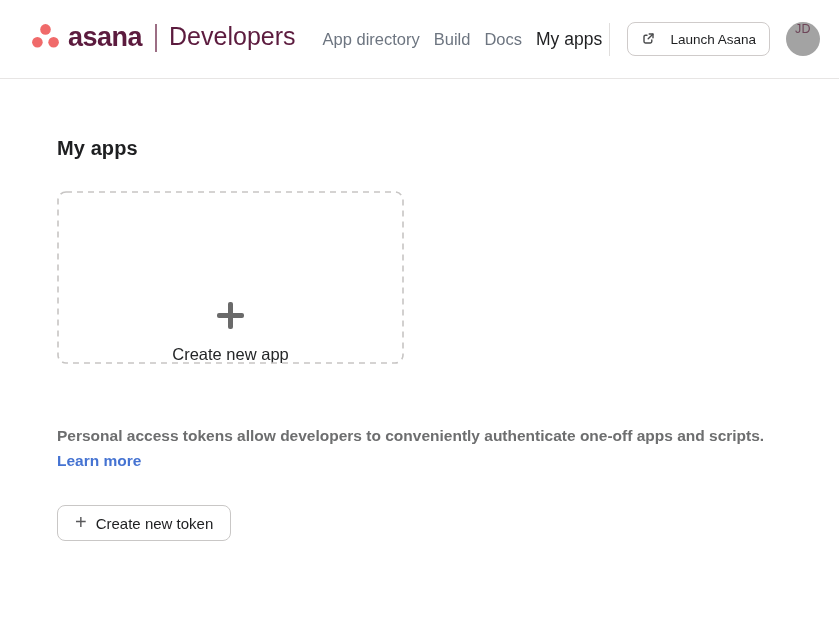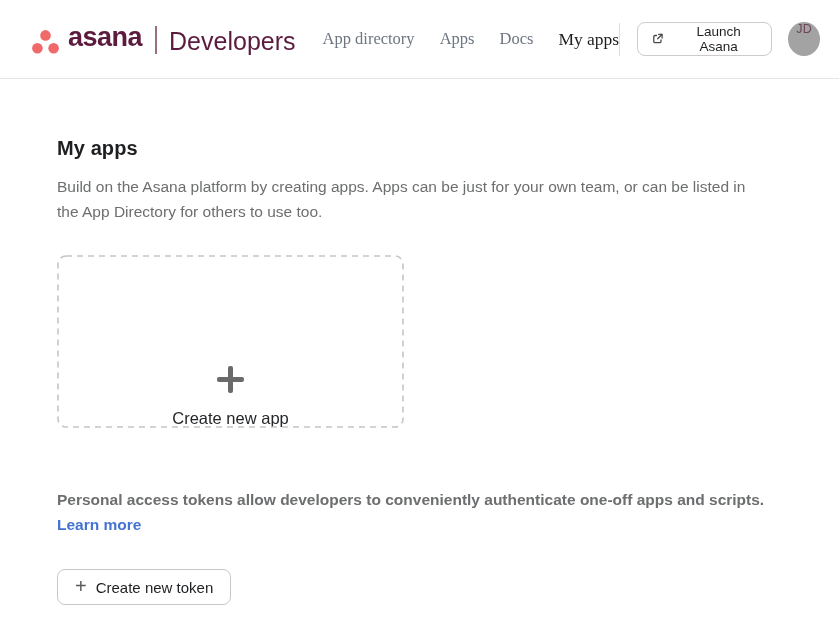--- a/index.html
+++ b/index.html
@@ -14,21 +14,21 @@
   .header {
     height: 79px;
     display: flex;
     align-items: center;
     padding: 0 19px 0 32px;
     border-bottom: 1px solid #e7e5e4;
     background: #ffffff;
   }
   .brand {
     display: flex;
-    align-items: flex-end;
+    align-items: flex-start;
     cursor: pointer;
   }
   .logo-dots { margin-right: 9px; display: block; }
   .wordmark {
     font-size: 27px;
     font-weight: 700;
     letter-spacing: -0.5px;
     color: #5c1b3e;
     line-height: 1;
     padding-bottom: 3px;
@@ -40,23 +40,22 @@
     margin: 0 12px 0 13px;
   }
   .product-name {
     font-size: 25px;
     color: #5c1b3e;
     line-height: 1;
   }
   .nav {
     display: flex;
     align-items: center;
-    gap: 25px;
+    gap: 14px;
     margin-left: 27px;
-    font-family: Liberation Serif, serif;
   }
   .nav-item {
     font-size: 16.5px;
     color: #6d7580;
     cursor: pointer;
     white-space: nowrap;
   }
   .nav-item.active {
     color: #1e1f21;
     font-size: 17.5px;
@@ -198,21 +197,21 @@
       <circle cx="5.4" cy="18.3" r="5.3" fill="#f06a6a"></circle>
       <circle cx="21.6" cy="18.3" r="5.3" fill="#f06a6a"></circle>
     </svg>
     <span class="wordmark">asana</span>
     <span class="brand-sep"></span>
     <span class="product-name">Developers</span>
   </div>
 
   <nav class="nav">
     <span class="nav-item">App directory</span>
-    <span class="nav-item">Apps</span>
+    <span class="nav-item">Build</span>
     <span class="nav-item">Docs</span>
     <span class="nav-item active">My apps</span>
   </nav>
 
   <div class="header-right">
     <span class="nav-divider"></span>
     <button class="launch-btn">
       <svg width="14" height="14" viewBox="0 0 14 14" fill="none" stroke="#48494b" stroke-width="1.4" stroke-linecap="round" stroke-linejoin="round">
         <path d="M6 3.2 H4.4 C3.6 3.2 3 3.8 3 4.6 v5 c0 .8 .6 1.4 1.4 1.4 h5 c.8 0 1.4-.6 1.4-1.4 V8"></path>
         <path d="M8.2 2 h3.8 v3.8"></path>
@@ -223,21 +222,20 @@
     <div class="avatar">
       <span>JD</span>
     </div>
   </div>
 </header>
 
 <main class="main">
 
   <section>
     <h2 class="section-title">My apps</h2>
-    <p class="section-desc">Build on the Asana platform by creating apps. Apps can be just for your own team, or can be listed in the App Directory for others to use too.</p>
 
     <div class="create-app-card">
       <svg class="dash-border" width="347" height="173" viewBox="0 0 347 173" fill="none">
         <rect x="1" y="1" width="345" height="171" rx="8" stroke="#c7c5c4" stroke-width="1.6" stroke-dasharray="6 5"></rect>
       </svg>
       <span class="plus-big"></span>
       <span class="create-app-label">Create new app</span>
     </div>
   </section>
 

